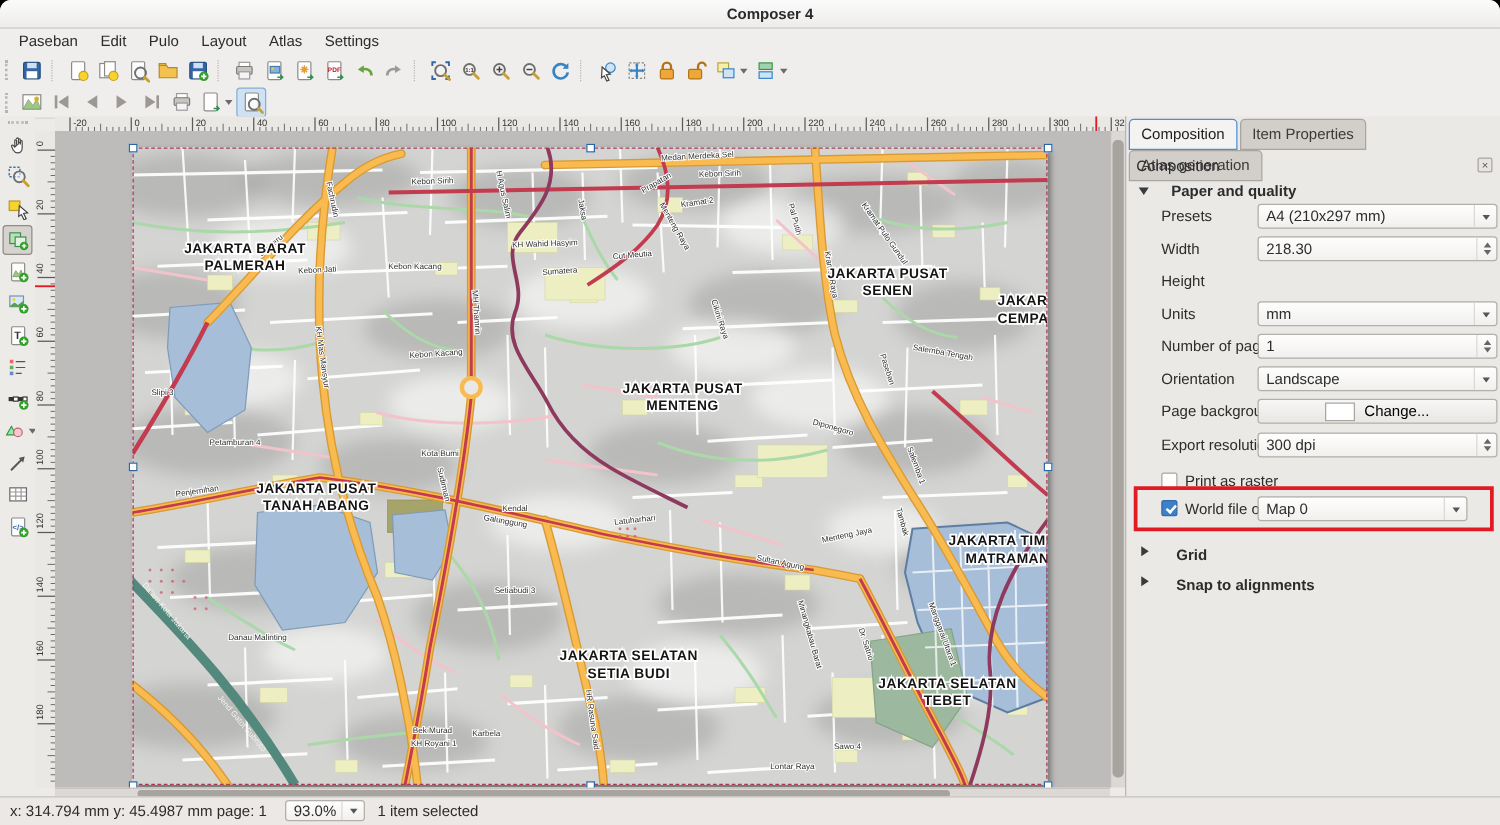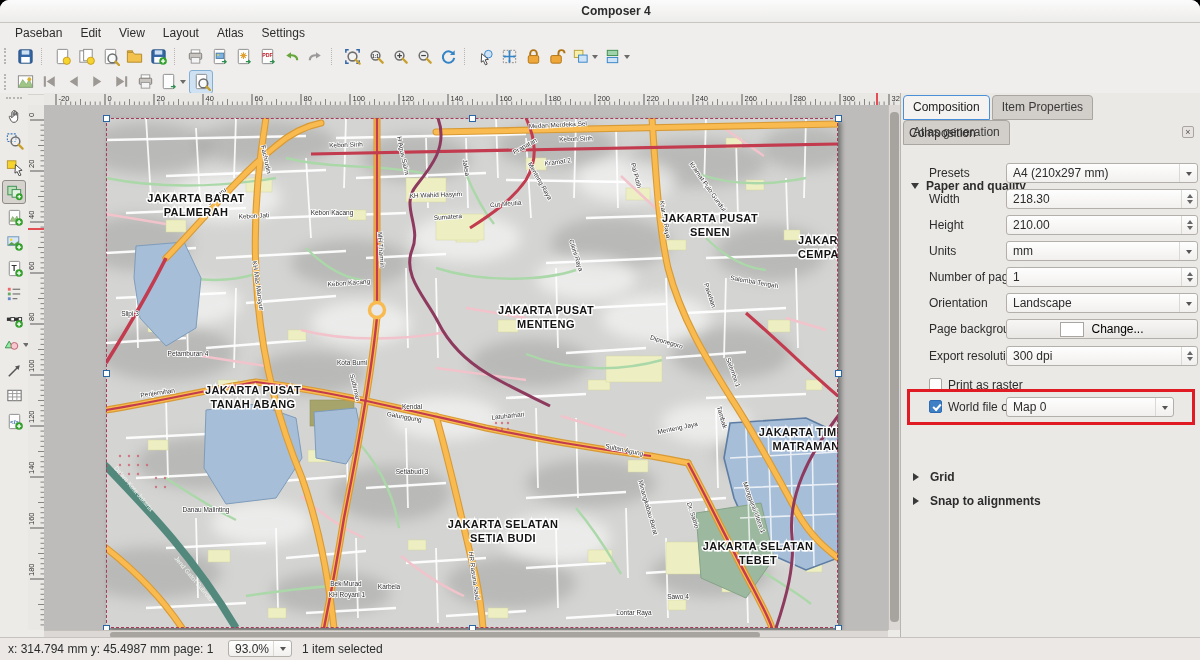--- a/index.html
+++ b/index.html
@@ -41,21 +41,21 @@
   .hthumb{position:absolute;left:66px;top:1px;width:650px;height:6px;background:#a7a39f;border-radius:3px;}
   
   .panel{position:absolute;left:900px;top:0;right:0;bottom:0;background:#ebe9e6;border-left:1px solid #b9b5b1;font-size:12px;}
   .tabbar{position:absolute;left:2px;top:2px;right:0;height:25px;}
   .tab{display:inline-block;padding:4px 9px 5px 9px;font-size:12px;background:#d2cec9;border:1px solid #a9a5a1;
     border-radius:4px 4px 0 0;margin-right:2px;color:#3a3a3a;}
   .tab.active{background:#f4f3f1;border:1px solid #4a90d9;color:#1c1c1c;}
   .ptitle{position:absolute;left:8px;top:33px;right:6px;height:14px;}
   .pclose{position:absolute;right:0;top:0;width:12px;height:12px;border:1px solid #a9a5a1;background:#e6e3e0;
     font-size:9px;line-height:10px;text-align:center;padding:0;color:#555;border-radius:2px;}
-  .sect{position:absolute;left:10px;font-weight:bold;display:flex;align-items:center;gap:7px;margin-top:33px;}
+  .sect{position:absolute;left:10px;font-weight:bold;display:flex;align-items:flex-start;gap:18px;}
   .tri-d{width:0;height:0;border:4px solid transparent;border-top:6px solid #3a3a3a;margin-top:4px;}
   .tri-r{width:0;height:0;border:4px solid transparent;border-left:6px solid #3a3a3a;margin-left:2px;}
   .prow{position:absolute;left:0;right:0;height:22px;}
   .plabel{position:absolute;left:28px;top:3px;}
   .pctl{position:absolute;left:105px;width:192px;}
   .combo,.spin{display:flex;align-items:center;background:linear-gradient(#fefefe,#f2f0ee);
     border:1px solid #b3afab;border-radius:3px;height:20px;box-sizing:border-box;}
   .combo .val,.spin .val{flex:1;padding:0 6px;white-space:nowrap;overflow:hidden;font-size:12px;}
   .chev{width:17px;height:100%;border-left:1px solid #dcd8d4;display:flex;align-items:center;justify-content:center;}
   .chev::after{content:"";border:3.5px solid transparent;border-top:4.5px solid #555;margin-top:4px;}
@@ -87,21 +87,21 @@
 </head>
 <body>
 
 <div id="window">
   <div class="titlebar">
     <span>Composer 4</span>
   </div>
   <div class="menubar" id="menubar">
       <span class="menu-item">Paseban</span>
       <span class="menu-item">Edit</span>
-      <span class="menu-item">View</span>
+      <span class="menu-item">Pulo</span>
       <span class="menu-item">Layout</span>
       <span class="menu-item">Atlas</span>
       <span class="menu-item">Settings</span>
     </div>
   <div class="toolbar t1" id="toolbar-main">
       <span class="thandle"></span>
       <button class="tbtn">
         <svg viewBox="0 0 20 20" width="19" height="19">
           <rect x="3" y="3" width="14" height="14" rx="1.5" fill="#3465a4" stroke="#26517f"></rect>
           <rect x="6" y="3.5" width="8" height="4.5" fill="#cfe0f2"></rect>
@@ -1011,27 +1011,20 @@
         <div class="spin pctl">
           <span class="val">218.30</span>
           <span class="spinbtns">
               <span class="sup"></span>
               <span class="sdn"></span>
             </span>
         </div>
       </div>
       <div class="prow" style="top:122px;">
         <span class="plabel">Height</span>
-        <div class="spin pctl">
-          <span class="val">210.00</span>
-          <span class="spinbtns">
-              <span class="sup"></span>
-              <span class="sdn"></span>
-            </span>
-        </div>
       </div>
       <div class="prow" style="top:148px;padding-left:28px;">
         <span class="plabel">Units</span>
         <div class="combo pctl">
           <span class="val">mm</span>
             <span class="chev"></span>
         </div>
       </div>
       <div class="prow" style="top:174px;">
         <span class="plabel">Number of pages</span>

